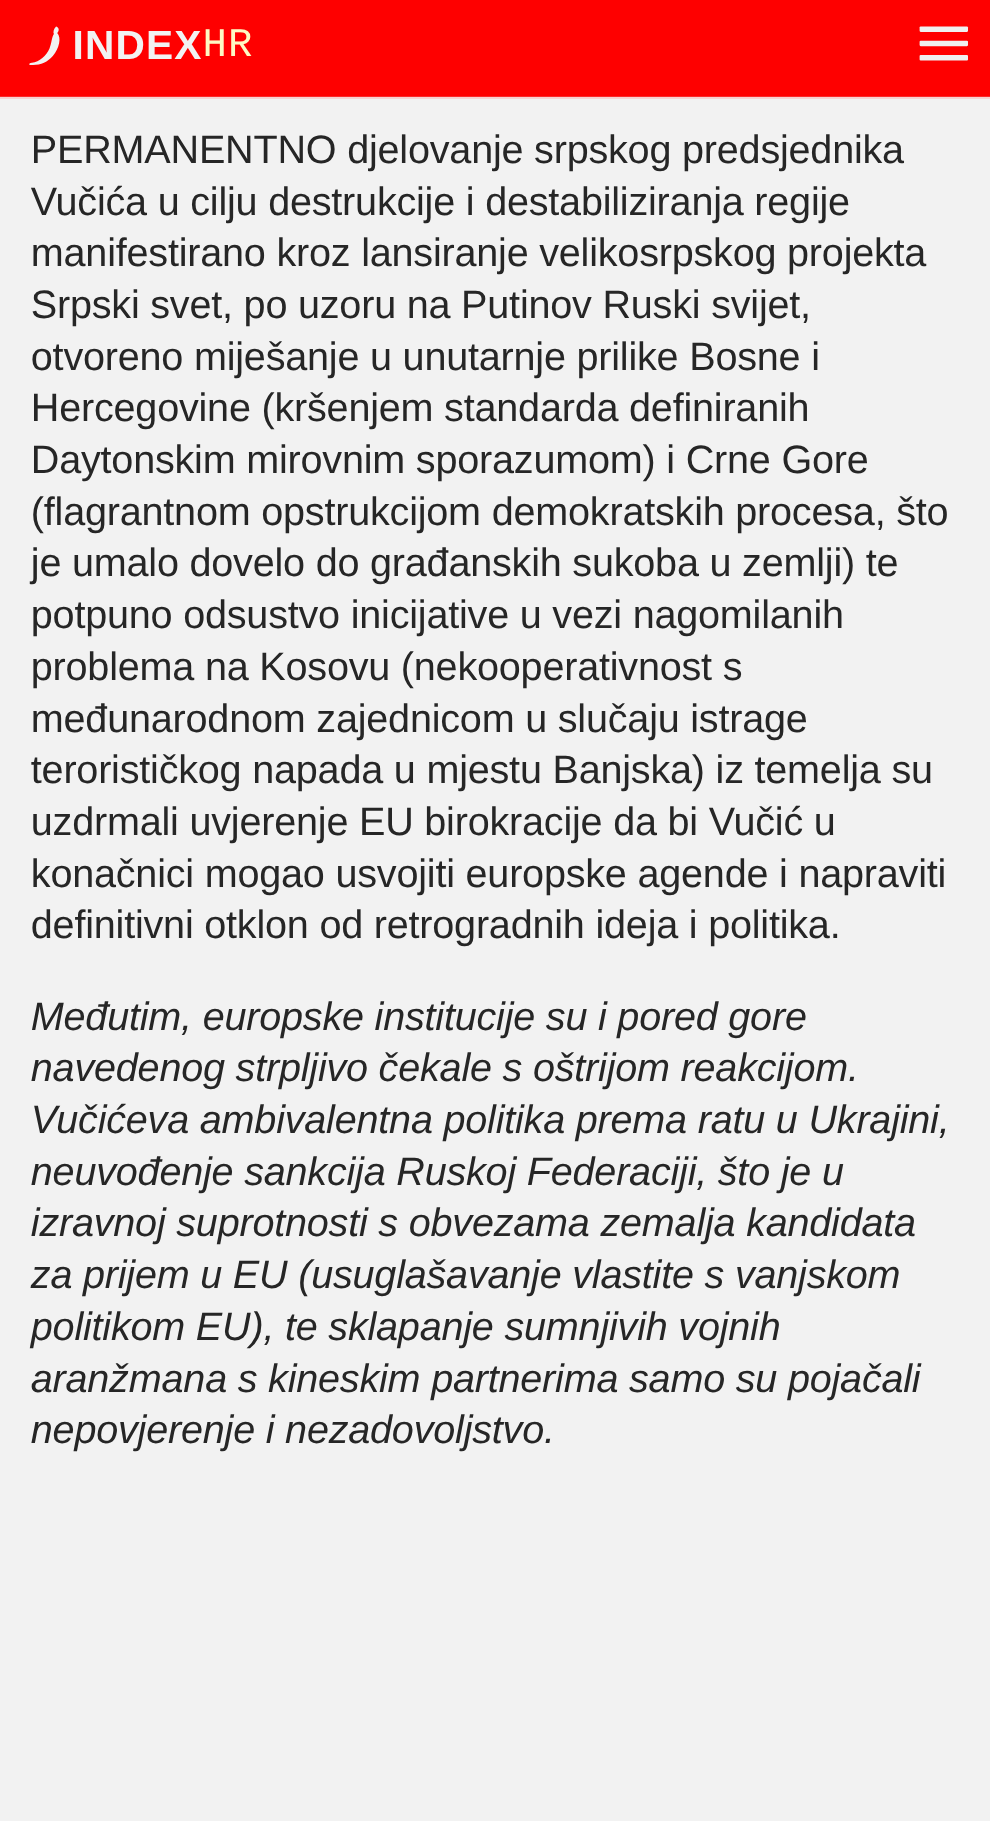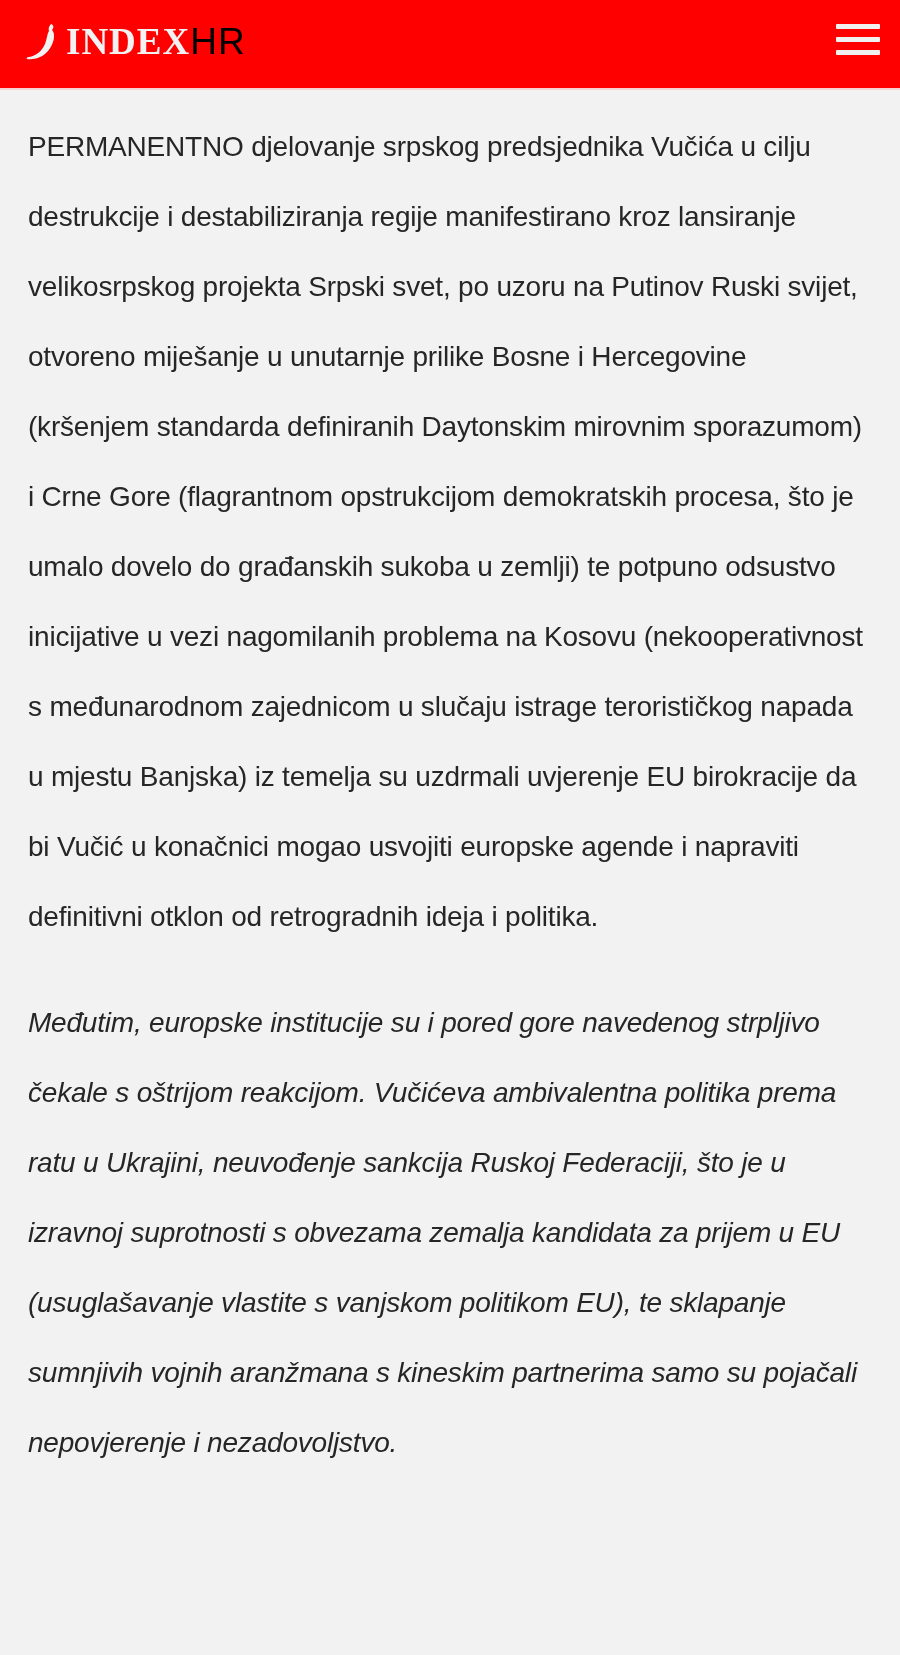--- a/index.html
+++ b/index.html
@@ -28,32 +28,32 @@
       display: flex;
       align-items: center;
     }
     .logo-chili {
       width: 36px;
       height: 40px;
       display: block;
       margin-right: 6px;
     }
     .logo-bold {
-      font-family: Liberation Serif, serif;
+      font-family: Liberation Sans, sans-serif;
       font-weight: bold;
       font-size: 37px;
       letter-spacing: 1px;
       color: #f2f2f2;
       line-height: 40px;
     }
     .logo-light {
-      font-family: Liberation Sans, sans-serif;
+      font-family: Liberation Mono, monospace;
       font-weight: normal;
       font-size: 37px;
-      color: #000000;
+      color: #fef9c3;
       line-height: 40px;
       letter-spacing: 1px;
     }
     .menu-button {
       position: absolute;
       right: 20px;
       top: 24px;
       width: 44px;
       height: 34px;
       cursor: pointer;
@@ -67,22 +67,22 @@
       border-radius: 1px;
     }
     .menu-button span:nth-child(1) { top: 0; }
     .menu-button span:nth-child(2) { top: 13px; }
     .menu-button span:nth-child(3) { top: 26px; }
 
     .article {
       padding: 22px 30px 0 28px;
     }
     .article p {
-      font-size: 28px;
-      line-height: 70px;
+      font-size: 36px;
+      line-height: 47px;
       color: #262626;
       letter-spacing: -0.2px;
       word-spacing: 0px;
     }
     .article p + p {
       margin-top: 36px;
       font-style: italic;
     }
   </style>
 </head>

